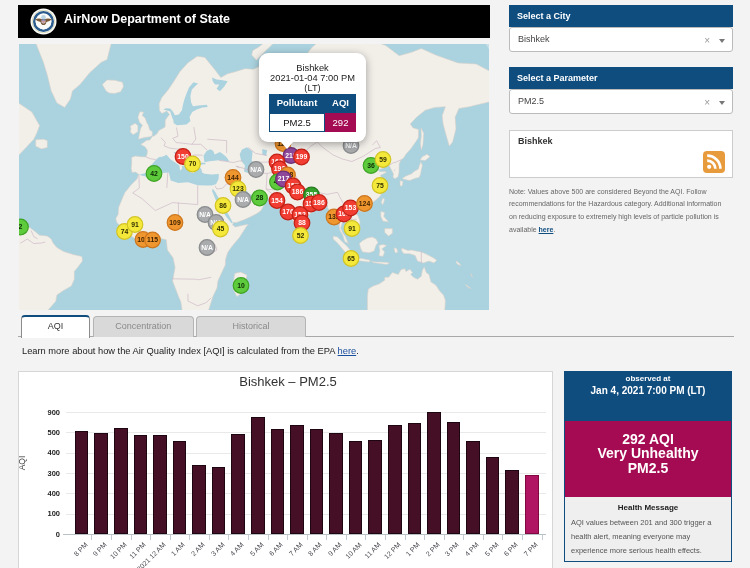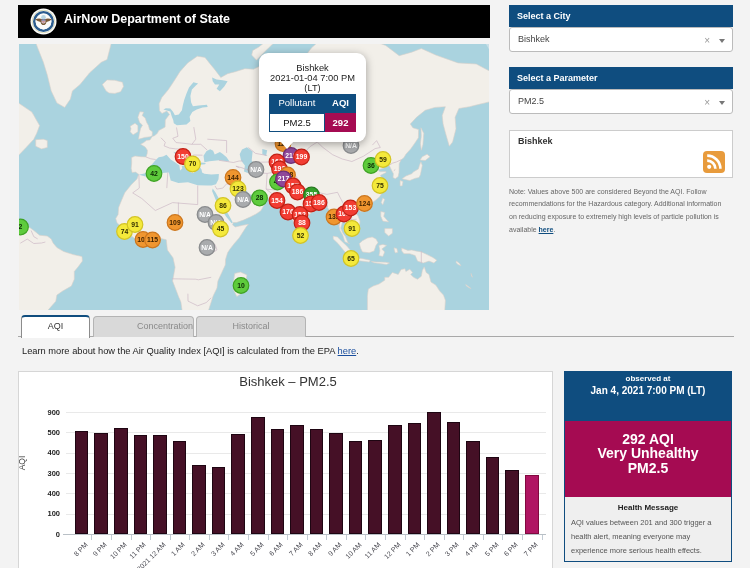--- a/index.html
+++ b/index.html
@@ -196,27 +196,27 @@
       <text x="332.0" y="216.8" font-family="Liberation Sans, sans-serif" font-size="6.8" font-weight="bold" fill="#333000" text-anchor="middle">65</text>
       <circle cx="222.0" cy="241.5" r="7.8" fill="#5ecb3c" stroke="#3fa324" stroke-width="1.2"></circle>
       <text x="222.0" y="243.8" font-family="Liberation Sans, sans-serif" font-size="6.8" font-weight="bold" fill="#0c2a05" text-anchor="middle">10</text>
     </svg>
   </div>
 
 <div style="position:absolute;left:259px;top:53px;width:107px;height:89px;background:#fff;border-radius:9px;box-shadow:0 2px 8px rgba(0,0,0,0.35)"></div>
 <div style="position:absolute;left:280px;top:141px;width:0;height:0;border-left:7px solid transparent;border-right:7px solid transparent;border-top:8px solid #fff"></div>
 <div style="position:absolute;left:259px;top:62.5px;width:107px;text-align:center;font-size:9.3px;color:#222;line-height:10.2px">Bishkek<br>2021-01-04 7:00 PM<br>(LT)</div>
 <div style="position:absolute;left:269px;top:94px;width:87px;height:18.5px;background:#0f4d7f"></div>
-<div style="position:absolute;left:269px;top:94px;width:56px;height:18.5px;line-height:18.5px;text-align:center;font-size:9.5px;font-weight:normal;color:#fff">Pollutant</div>
+<div style="position:absolute;left:269px;top:94px;width:56px;height:18.5px;line-height:18.5px;text-align:center;font-size:9.5px;font-weight:bold;color:#fff">Pollutant</div>
 <div style="position:absolute;left:325px;top:94px;width:31px;height:18.5px;line-height:18.5px;text-align:center;font-size:9.5px;font-weight:bold;color:#fff">AQI</div>
 <div style="position:absolute;left:269px;top:112.5px;width:56px;height:19.5px;background:#fff;border:1.5px solid #0f4d7f;box-sizing:border-box;line-height:17px;text-align:center;font-size:9.5px;color:#111">PM2.5</div>
-<div style="position:absolute;left:325px;top:112.5px;width:31px;height:19.5px;background:#a50b52;line-height:19.5px;text-align:center;font-size:9.5px;font-weight:bold;color:#fff">292</div>
+<div style="position:absolute;left:325px;top:112.5px;width:31px;height:19.5px;background:#a50b52;line-height:19.5px;text-align:center;font-size:9.5px;font-weight:normal;color:#fff">292</div>
 
 <div style="position:absolute;left:18px;top:336px;width:716px;height:1px;background:#a8a8a8"></div>
-<div style="position:absolute;left:92.5px;top:316px;width:101.5px;height:20.5px;background:#d9d9d9;border:1px solid #b4b4b4;border-bottom:none;border-radius:4px 4px 0 0;box-sizing:border-box;text-align:right;line-height:19px;font-size:9px;color:#8a8a8a">Concentration</div>
+<div style="position:absolute;left:92.5px;top:316px;width:101.5px;height:20.5px;background:#d9d9d9;border:1px solid #b4b4b4;border-bottom:none;border-radius:4px 4px 0 0;box-sizing:border-box;text-align:center;line-height:19px;font-size:9px;color:#8a8a8a">Concentration</div>
 <div style="position:absolute;left:196px;top:316px;width:110px;height:20.5px;background:#d9d9d9;border:1px solid #b4b4b4;border-bottom:none;border-radius:4px 4px 0 0;box-sizing:border-box;text-align:center;line-height:19px;font-size:9px;color:#8a8a8a">Historical</div>
 <div style="position:absolute;left:21px;top:315px;width:69px;height:22.5px;background:#fff;border:1px solid #8c8c8c;border-top:2.5px solid #0f4d7f;border-bottom:none;border-radius:4px 4px 0 0;box-sizing:border-box;text-align:center;line-height:19px;font-size:9px;color:#333">AQI</div>
 <div style="position:absolute;left:22px;top:345.5px;font-size:9.3px;color:#222">Learn more about how the Air Quality Index [AQI] is calculated from the EPA <a style="color:#1a4e9e;text-decoration:underline">here</a>.</div>
 <div style="position:absolute;left:18px;top:370.5px;width:535px;height:198px;background:#fff;border:1px solid #d6d6d6;box-sizing:border-box"></div>
 <div style="position:absolute;left:18px;top:374px;width:540px;text-align:center;font-size:13px;color:#333">Bishkek – PM2.5</div>
 <div style="position:absolute;left:63px;top:534.0px;width:483px;height:1px;background:#b9c0c6"></div>
 <div style="position:absolute;left:30px;top:529.5px;width:30px;text-align:right;font-size:7.5px;font-weight:bold;color:#222">0</div>
 <div style="position:absolute;left:66px;top:513.7px;width:480px;height:1px;background:#e9e9e9"></div>
 <div style="position:absolute;left:30px;top:509.2px;width:30px;text-align:right;font-size:7.5px;font-weight:bold;color:#222">100</div>
 <div style="position:absolute;left:66px;top:493.3px;width:480px;height:1px;background:#e9e9e9"></div>

